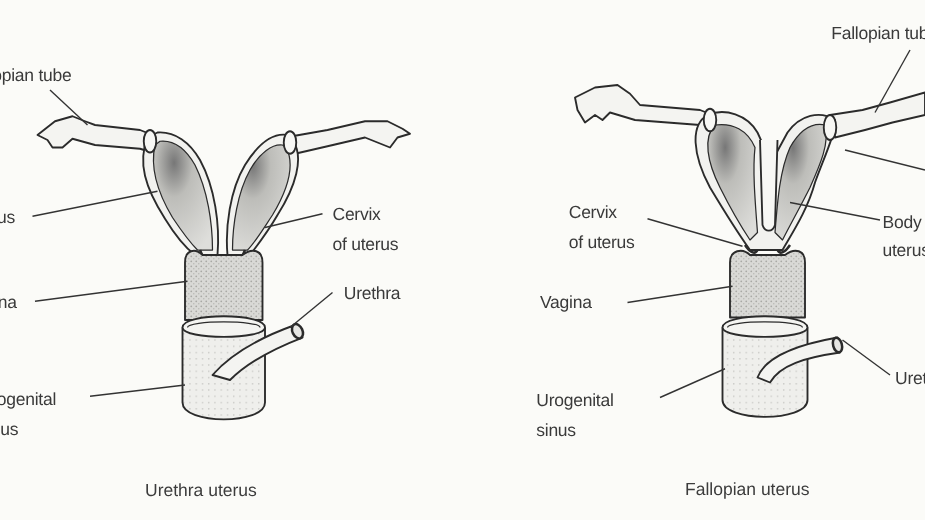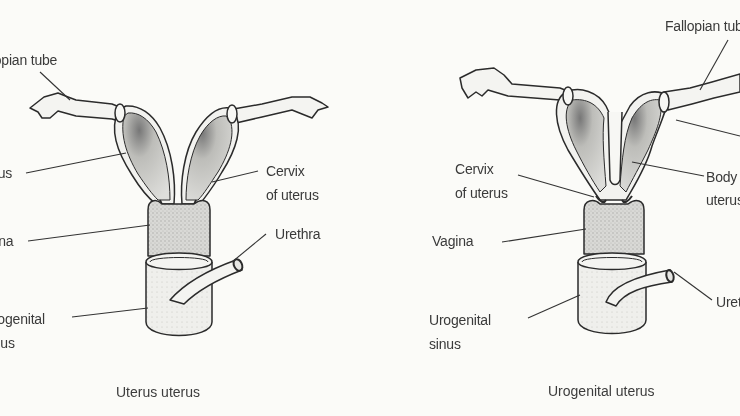--- a/index.html
+++ b/index.html
@@ -125,24 +125,24 @@
 </svg>
 
 <div class="lbl" style="left:-28px; top:51px;">Fallopian tube</div>
 <div class="lbl" style="left:-28px; top:164px;">Uterus</div>
 <div class="lbl" style="left:266px; top:162px;">Cervix</div>
 <div class="lbl" style="left:266px; top:186px;">of uterus</div>
 <div class="lbl" style="left:275px; top:225px;">Urethra</div>
 <div class="lbl" style="left:-28px; top:232px;">Vagina</div>
 <div class="lbl" style="left:-17px; top:310px;">Urogenital</div>
 <div class="lbl" style="left:-17px; top:334px;">sinus</div>
-<div class="caption" style="left:116px; top:384px;">Uterus uterus</div>
+<div class="caption" style="left:116px; top:384px;">Urethra uterus</div>
 
 <div class="lbl" style="left:665px; top:17px;">Fallopian tube</div>
 <div class="lbl" style="left:455px; top:160px;">Cervix</div>
 <div class="lbl" style="left:455px; top:184px;">of uterus</div>
 <div class="lbl" style="left:706px; top:168px;">Body of</div>
 <div class="lbl" style="left:706px; top:191px;">uterus</div>
 <div class="lbl" style="left:432px; top:232px;">Vagina</div>
 <div class="lbl" style="left:716px; top:293px;">Urethra</div>
 <div class="lbl" style="left:429px; top:311px;">Urogenital</div>
 <div class="lbl" style="left:429px; top:335px;">sinus</div>
-<div class="caption" style="left:548px; top:383px;">Urogenital uterus</div>
+<div class="caption" style="left:548px; top:383px;">Fallopian uterus</div>
 
 </body></html>

